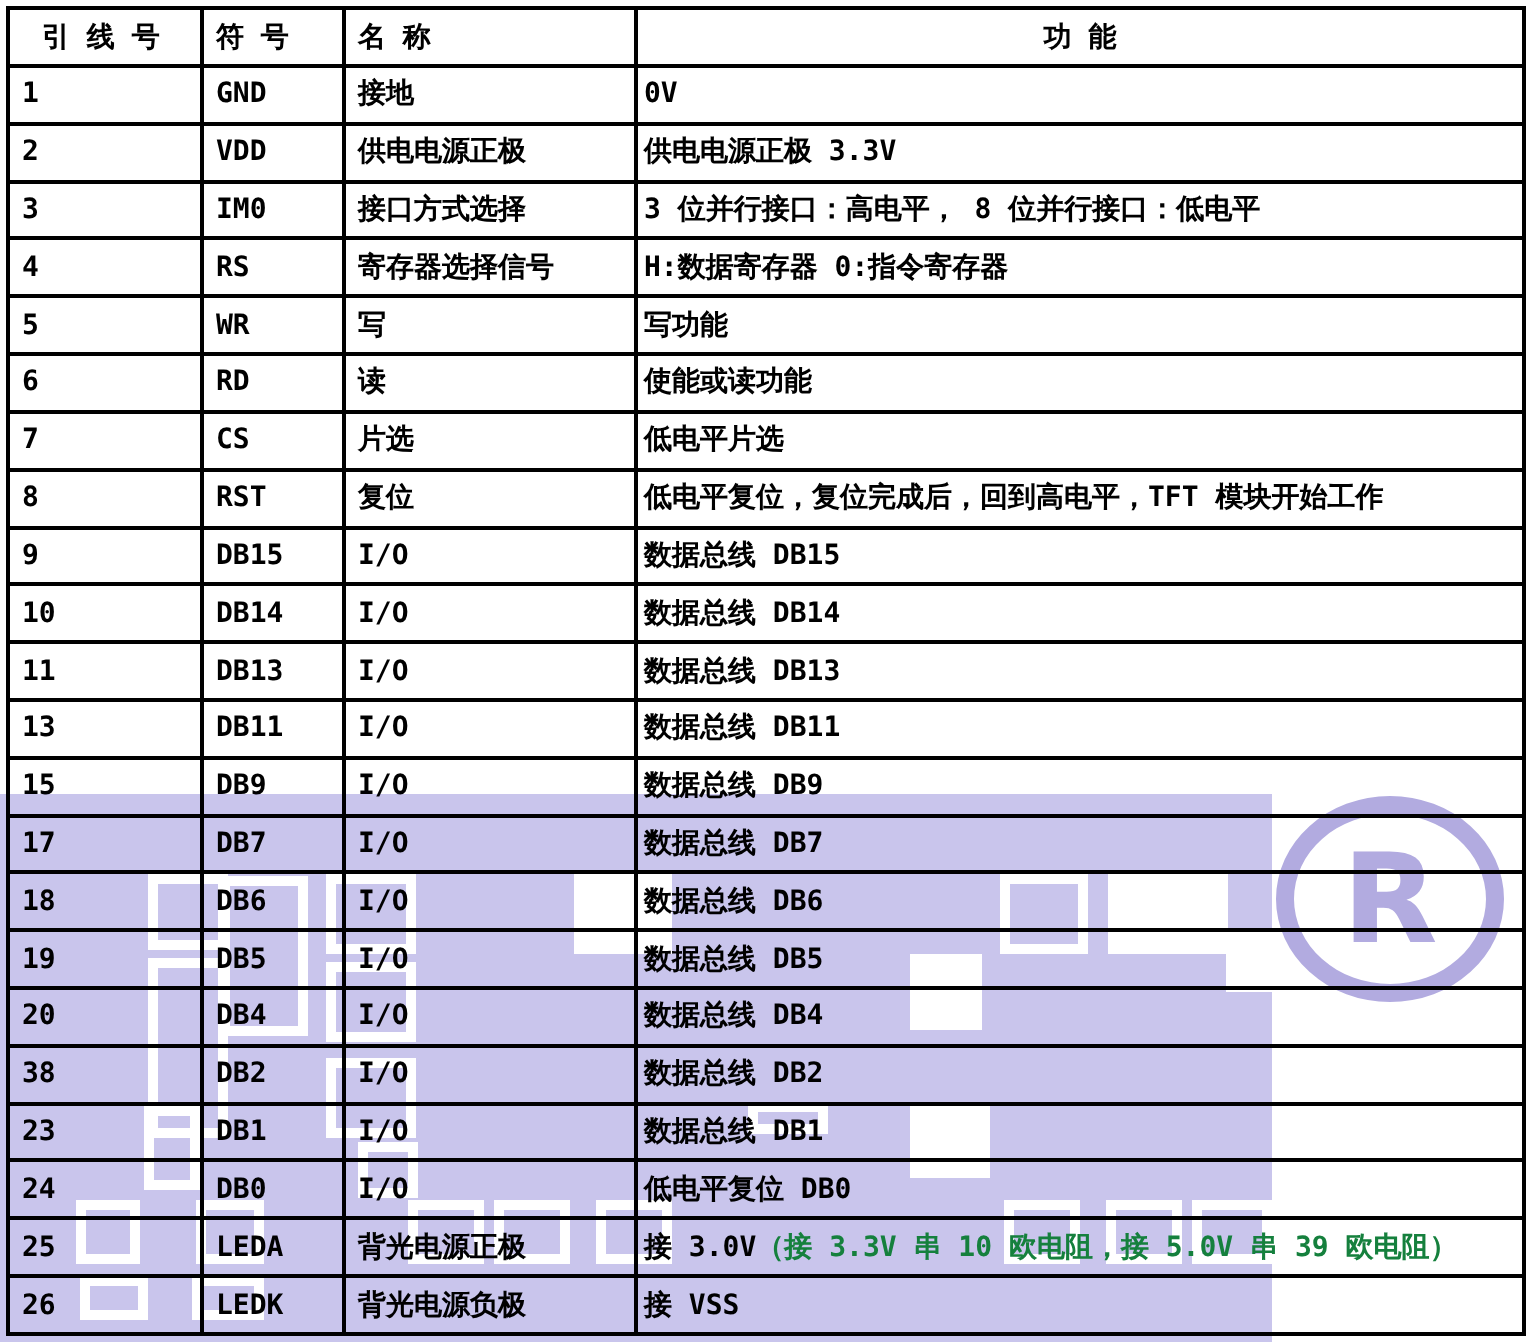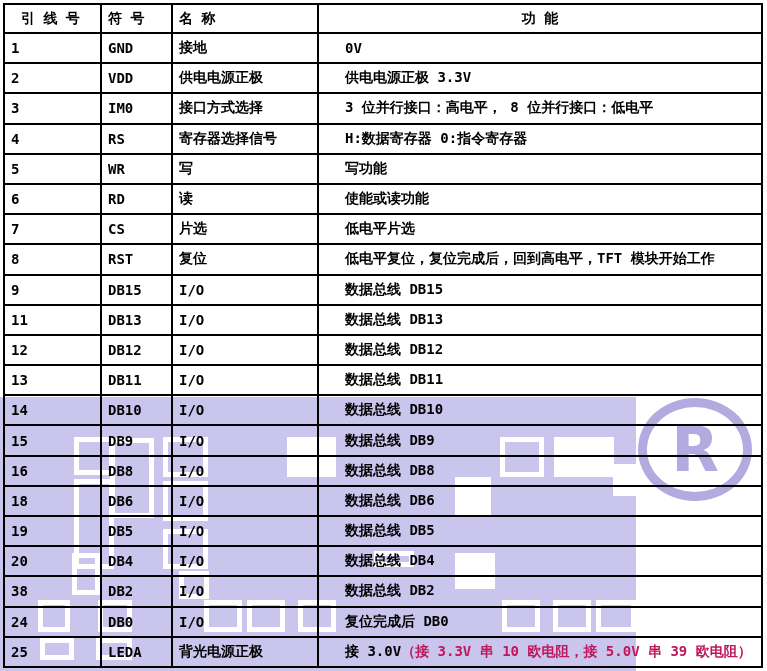--- a/index.html
+++ b/index.html
@@ -19,21 +19,21 @@
   
   table{position:absolute;left:3px;top:3px;width:760px;height:665px;z-index:1;
         border-collapse:collapse;table-layout:fixed;background:transparent;}
   th,td{border:2px solid #000;padding:0 0 0 6px;font-weight:bold;font-size:14px;
         white-space:nowrap;overflow:visible;text-align:left;vertical-align:middle;
         background:transparent;color:#000;}
   thead tr{height:29px;}
   tbody tr{height:24.4px;}
   th.c1{padding-left:16px;}
   th.c4{text-align:center;padding-left:0;}
-  td.c4{padding-left:26px;}
+  td.c4{padding-left:3px;}
   .red{}
 </style>
 </head>
 <body>
 
 <div id="page">
 
   <div id="watermark">
     <div id="wm-rect" style="background: rgb(201, 197, 236);"></div>
     <div id="wm-boxes">
@@ -132,54 +132,48 @@
           <td class="c3">复位</td>
           <td class="c4"><span>低电平复位，复位完成后，回到高电平，TFT 模块开始工作</span></td>
         </tr>
         <tr>
           <td class="c1">9</td>
           <td class="c2">DB15</td>
           <td class="c3">I/O</td>
           <td class="c4"><span>数据总线 DB15</span></td>
         </tr>
         <tr>
+          <td class="c1">10</td>
+          <td class="c2">DB14</td>
+          <td class="c3">I/O</td>
+          <td class="c4"><span>数据总线 DB14</span></td>
+        </tr>
+        <tr>
           <td class="c1">11</td>
           <td class="c2">DB13</td>
           <td class="c3">I/O</td>
           <td class="c4"><span>数据总线 DB13</span></td>
         </tr>
         <tr>
-          <td class="c1">12</td>
-          <td class="c2">DB12</td>
-          <td class="c3">I/O</td>
-          <td class="c4"><span>数据总线 DB12</span></td>
-        </tr>
-        <tr>
           <td class="c1">13</td>
           <td class="c2">DB11</td>
           <td class="c3">I/O</td>
           <td class="c4"><span>数据总线 DB11</span></td>
         </tr>
         <tr>
-          <td class="c1">14</td>
-          <td class="c2">DB10</td>
-          <td class="c3">I/O</td>
-          <td class="c4"><span>数据总线 DB10</span></td>
-        </tr>
-        <tr>
           <td class="c1">15</td>
           <td class="c2">DB9</td>
           <td class="c3">I/O</td>
           <td class="c4"><span>数据总线 DB9</span></td>
         </tr>
         <tr>
-          <td class="c1">16</td>
-          <td class="c2">DB8</td>
-          <td class="c3">I/O</td>
-          <td class="c4"><span>数据总线 DB8</span></td>
+          <td class="c1">17</td>
+          <td class="c2">DB7</td>
+          <td class="c3">I/O</td>
+          <td class="c4"><span>数据总线 DB7</span></td>
         </tr>
         <tr>
           <td class="c1">18</td>
           <td class="c2">DB6</td>
           <td class="c3">I/O</td>
           <td class="c4"><span>数据总线 DB6</span></td>
         </tr>
         <tr>
           <td class="c1">19</td>
           <td class="c2">DB5</td>
@@ -192,27 +186,39 @@
           <td class="c3">I/O</td>
           <td class="c4"><span>数据总线 DB4</span></td>
         </tr>
         <tr>
           <td class="c1">38</td>
           <td class="c2">DB2</td>
           <td class="c3">I/O</td>
           <td class="c4"><span>数据总线 DB2</span></td>
         </tr>
         <tr>
+          <td class="c1">23</td>
+          <td class="c2">DB1</td>
+          <td class="c3">I/O</td>
+          <td class="c4"><span>数据总线 DB1</span></td>
+        </tr>
+        <tr>
           <td class="c1">24</td>
           <td class="c2">DB0</td>
           <td class="c3">I/O</td>
-          <td class="c4"><span>复位完成后 DB0</span></td>
+          <td class="c4"><span>低电平复位 DB0</span></td>
         </tr>
         <tr>
           <td class="c1">25</td>
           <td class="c2">LEDA</td>
           <td class="c3">背光电源正极</td>
-          <td class="c4"><span>接 3.0V</span><span class="red" style="color: #be185d;">（接 3.3V 串 10 欧电阻，接 5.0V 串 39 欧电阻）</span></td>
+          <td class="c4"><span>接 3.0V</span><span class="red" style="color: #15803d;">（接 3.3V 串 10 欧电阻，接 5.0V 串 39 欧电阻）</span></td>
+        </tr>
+        <tr>
+          <td class="c1">26</td>
+          <td class="c2">LEDK</td>
+          <td class="c3">背光电源负极</td>
+          <td class="c4"><span>接 VSS</span></td>
         </tr>
       </tbody>
   </table>
 
 </div>
 
 </body></html>

